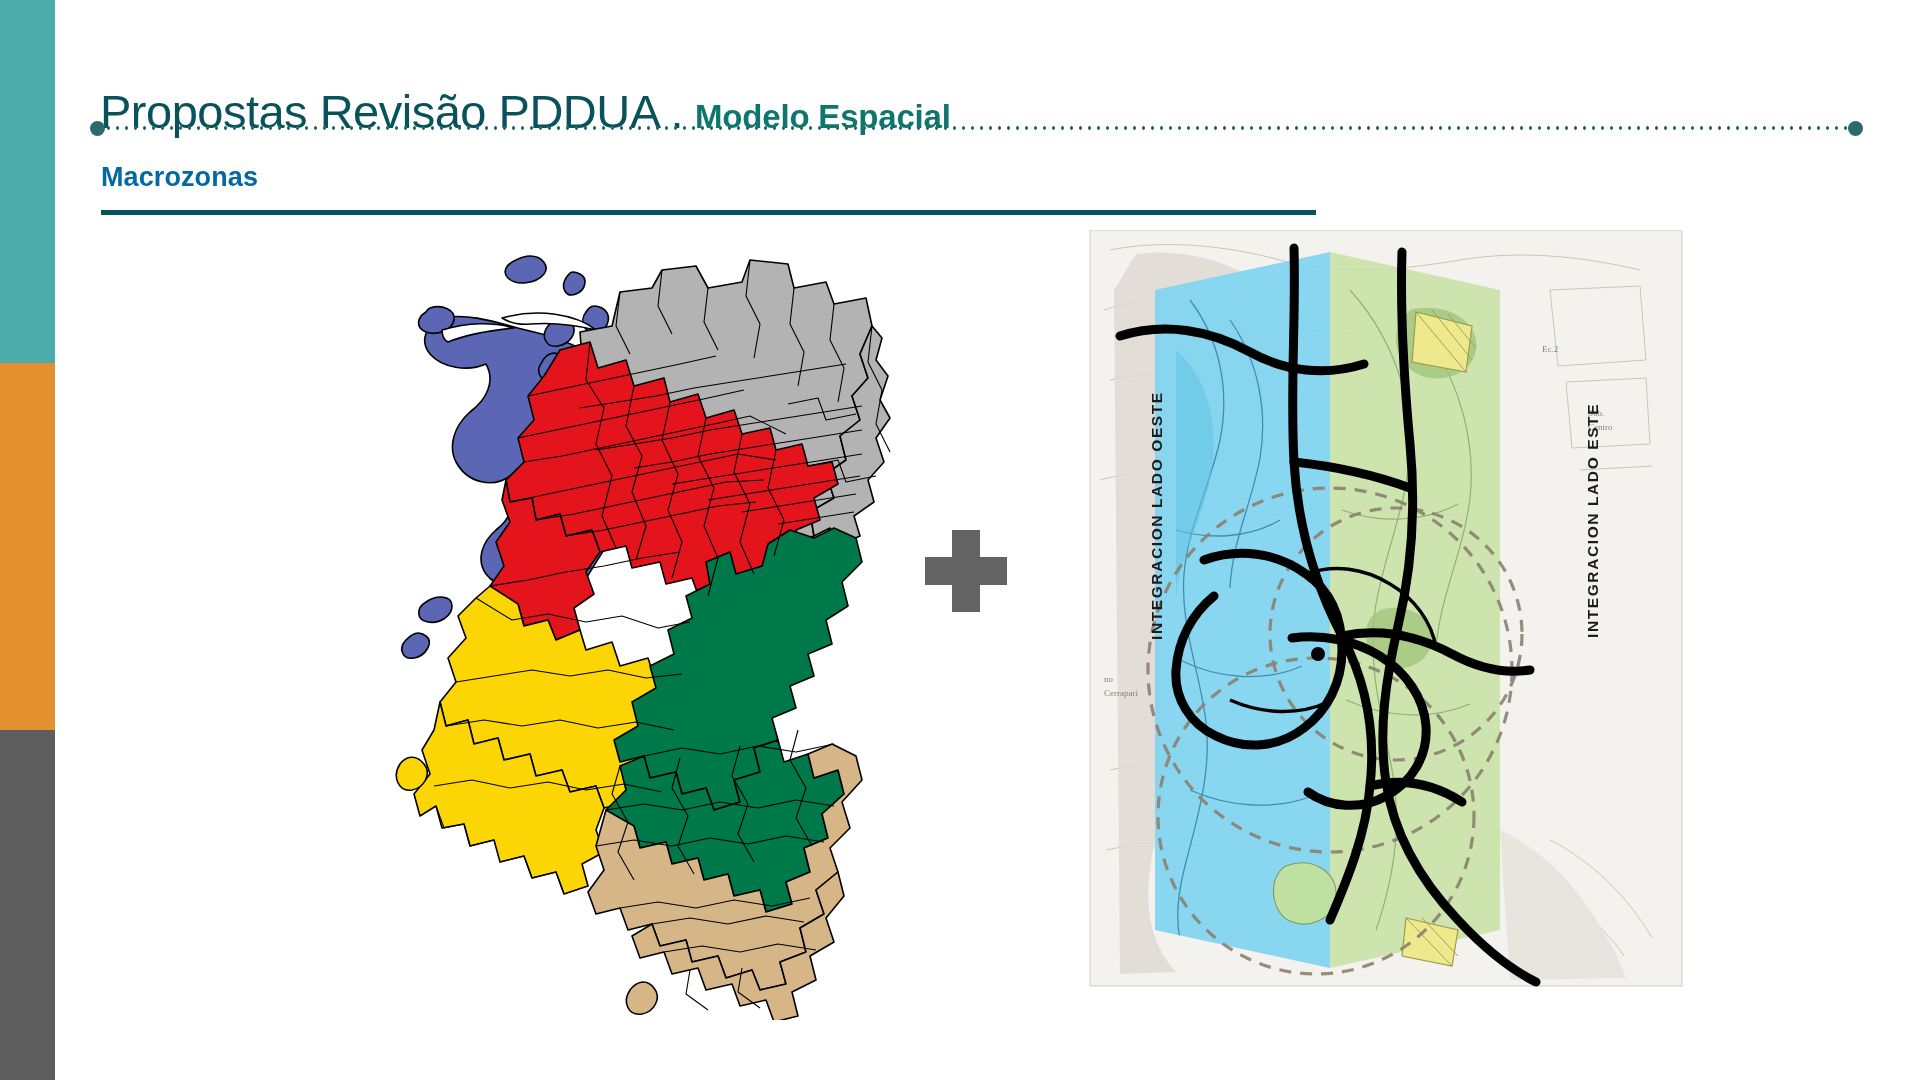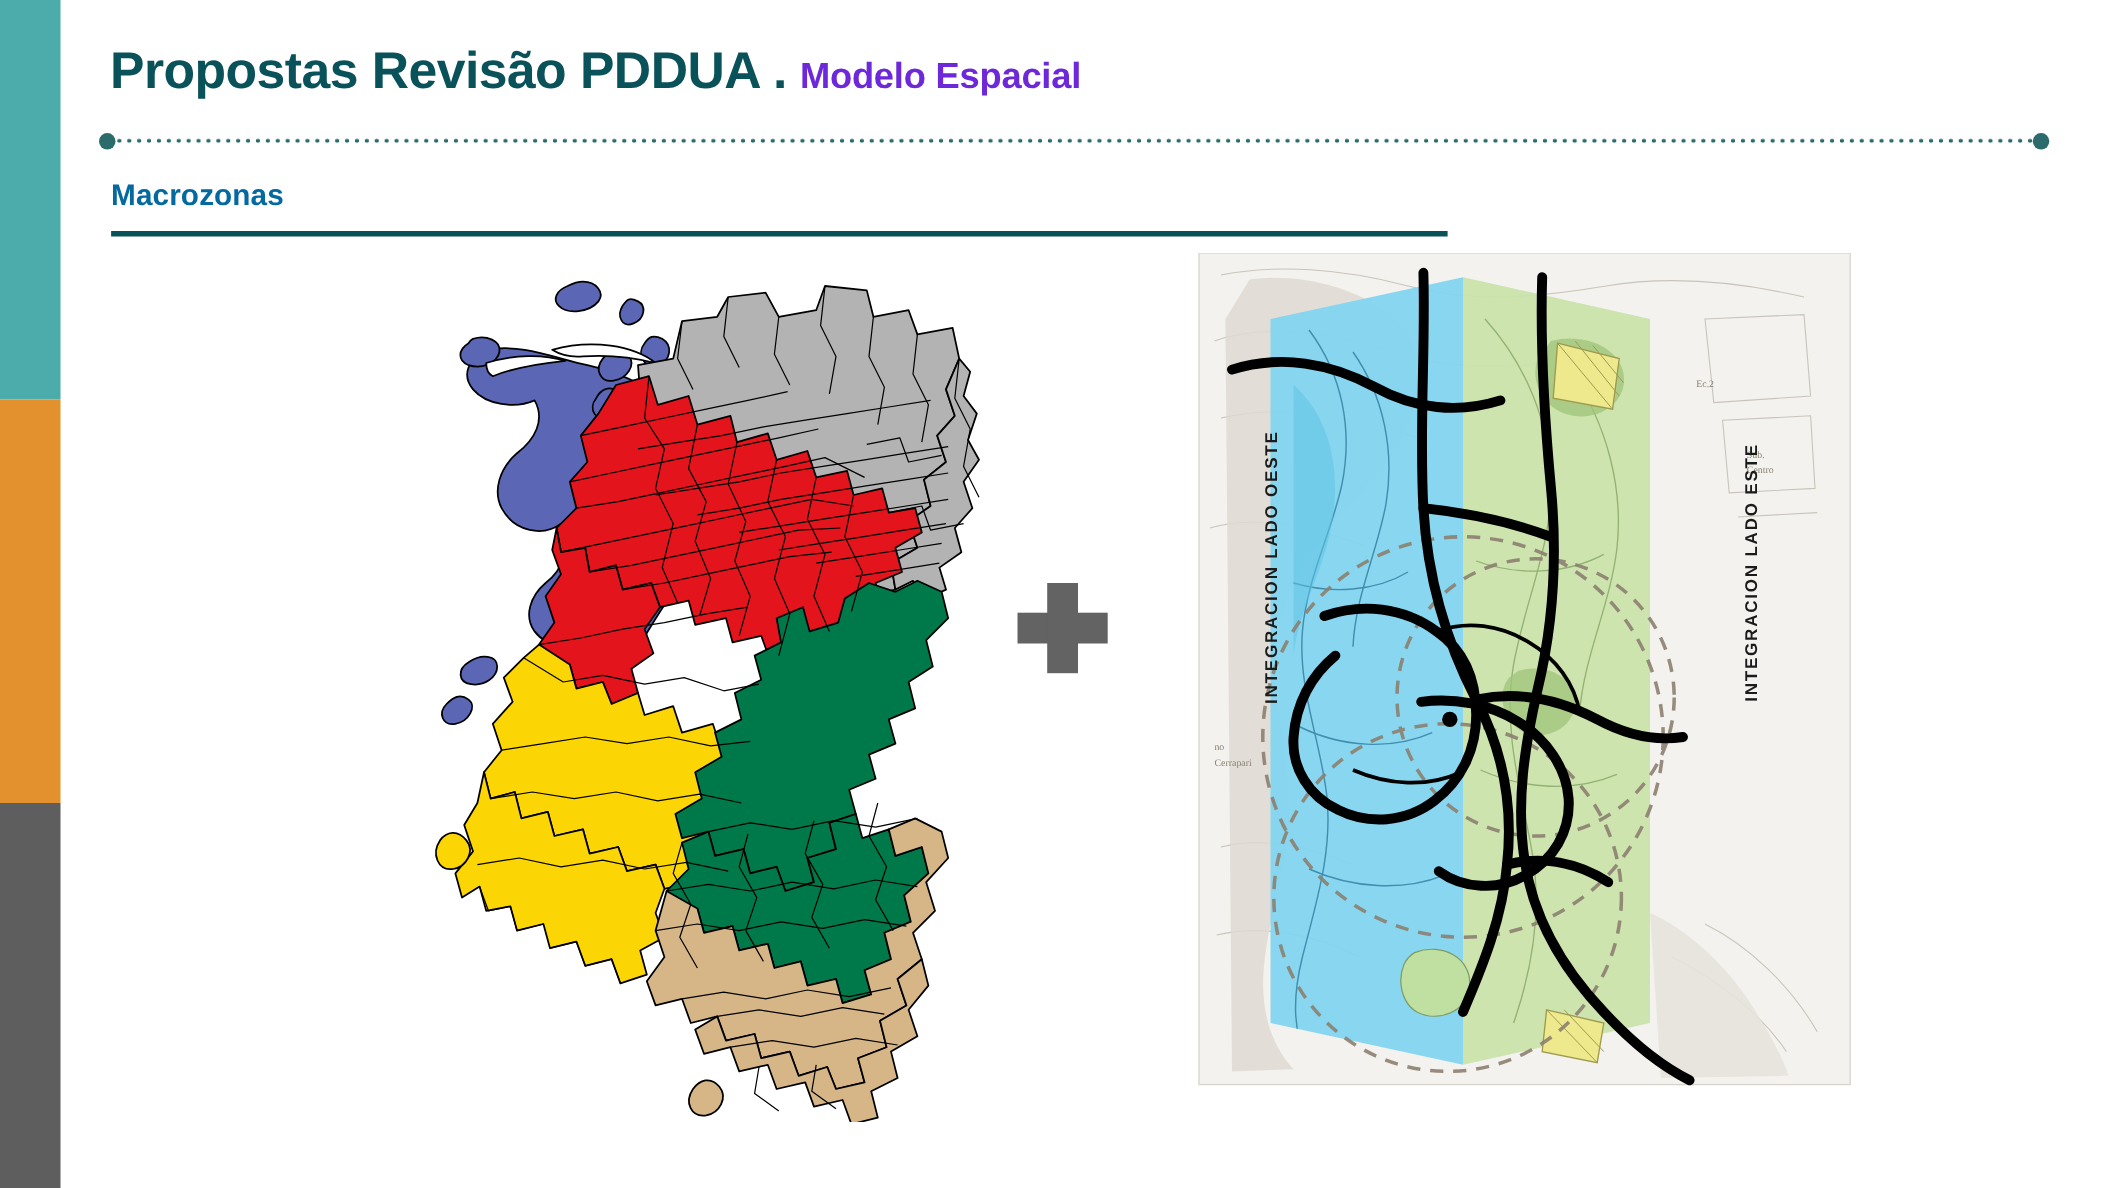--- a/index.html
+++ b/index.html
@@ -20,25 +20,26 @@
   #band-teal   { top: 0px;   height: 363px; background: #4BACAB; }
   #band-orange { top: 363px; height: 367px; background: #E3902F; }
   #band-gray   { top: 730px; height: 350px; background: #5E5E5E; }
 
   
   #title-block {
     position: absolute; left: 100px; top: 36px;
     display: flex; align-items: baseline; white-space: nowrap;
   }
   #title-main {
-    font-size: 47px; font-weight: bold; color: #09525A;
+    font-size: 47px; font-weight: normal; color: #09525A;
     letter-spacing: -0.5px;
+    margin-top: 48px;
   }
   #title-sub {
-    font-size: 33px; font-weight: bold; color: #6d28d9;
+    font-size: 33px; font-weight: bold; color: #0f766e;
     margin-left: 12px; letter-spacing: -0.2px;
   }
 
   
   #rule-dotted {
     position: absolute; left: 104px; top: 125px;
     width: 1748px; height: 6px;
     background-image: radial-gradient(circle, #2C6B6B 1.6px, rgba(0,0,0,0) 1.9px);
     background-size: 9px 6px;
     background-repeat: repeat-x;

